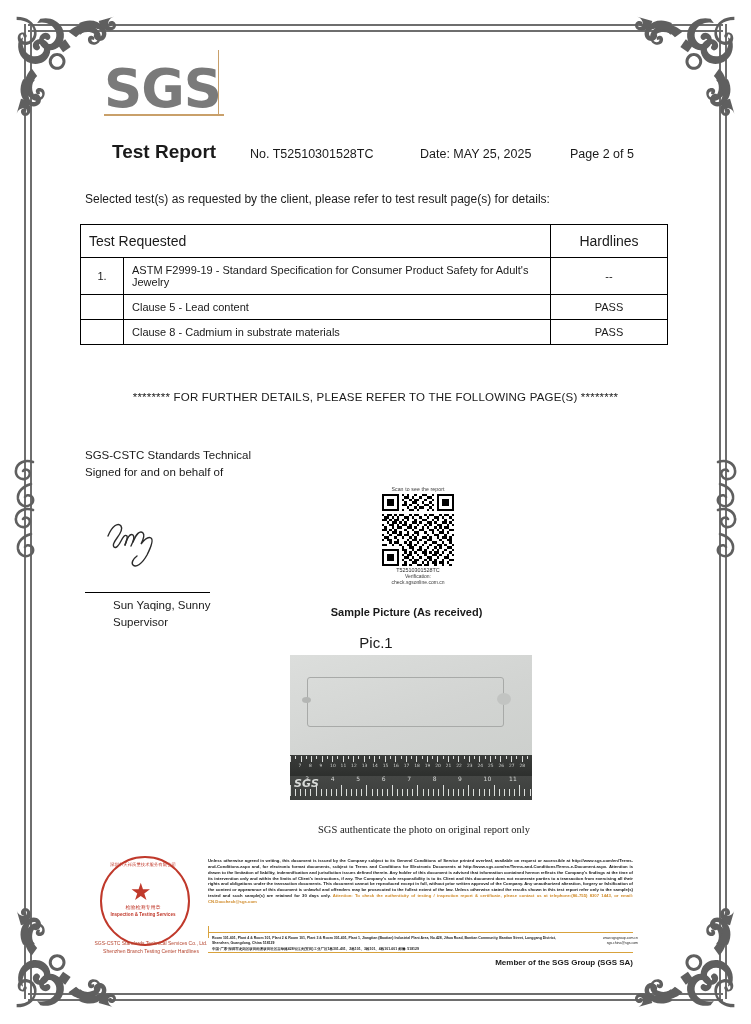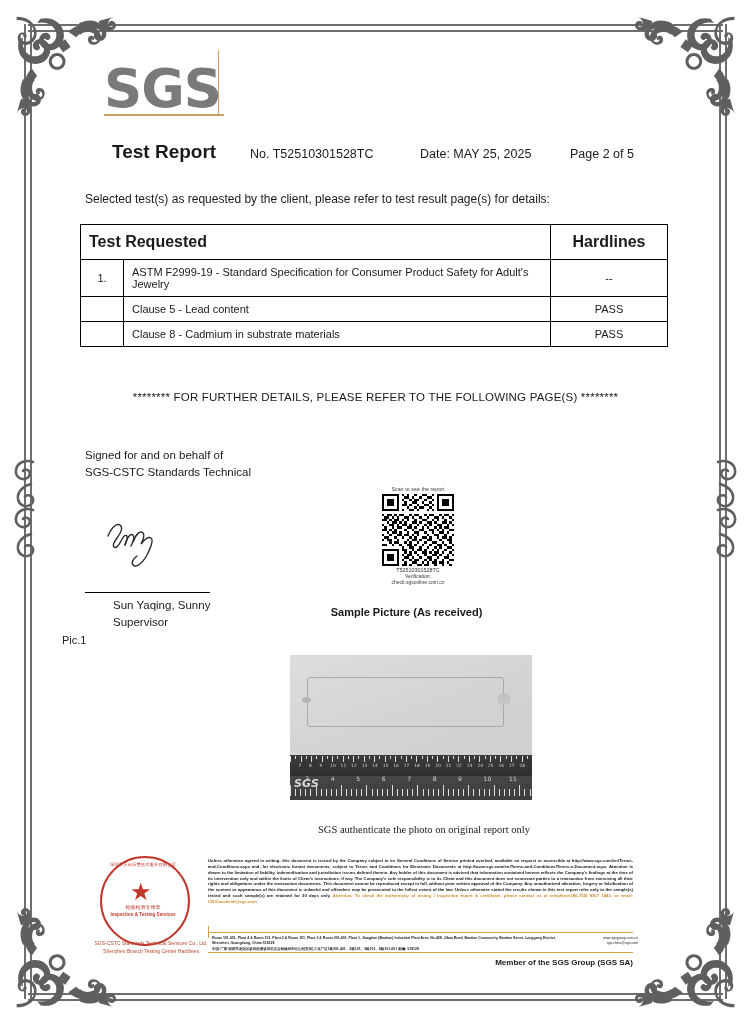--- a/index.html
+++ b/index.html
@@ -110,22 +110,22 @@
     width: 588px;
     border-collapse: collapse;
     font-size: 11px;
   }
   .tbl th, .tbl td {
     border: 1px solid #000;
     padding: 6px 8px;
     vertical-align: middle;
   }
   .tbl th {
-    font-weight: bold;
-    font-size: 16px;
+    font-weight: normal;
+    font-size: 14px;
     padding: 8px;
     margin-left: 44px;
   }
   .th-test { text-align: left; }
   .th-conc { text-align: center; width: 100px; }
   .cell-num {
     width: 26px;
     text-align: center;
     border-right: 1px solid #000;
   }
@@ -203,21 +203,22 @@
     width: 751px;
     text-align: center;
     font-size: 11px;
     font-weight: bold;
   }
   .samp-title-inner { margin-left: 62px; }
   .pic-label {
     position: absolute;
     left: 0; top: 634px;
     width: 690px;
-    font-size: 11px;
+    text-align: center;
+    font-size: 15px;
   }
   .pic-label-inner { margin-left: 62px; }
 
   .photo {
     position: absolute;
     left: 290px; top: 655px;
     width: 242px; height: 145px;
     background: #d6d8d6;
     overflow: hidden;
   }
@@ -538,22 +539,22 @@
       <td class="cell-num no-top"></td>
       <td>Clause 8 - Cadmium in substrate materials</td>
       <td class="cell-conc">PASS</td>
     </tr>
   </tbody>
 </table>
 
 <div class="further">******** FOR FURTHER DETAILS, PLEASE REFER TO THE FOLLOWING PAGE(S) ********</div>
 
 <div class="signed">
+  <div>SGS-CSTC Standards Technical</div>
   <div>Signed for and on behalf of</div>
-  <div>SGS-CSTC Standards Technical</div>
 </div>
 
 <svg class="sig-mark" viewBox="0 0 120 60">
   <g fill="none" stroke="currentColor" stroke-width="1.4" stroke-linecap="round">
     <path d="M8 26c4-10 10-14 13-10 2 3-1 8-4 12-3 4-5 7-3 9 2 2 5-2 7-6 2-4 4-7 6-5 1 2-1 6-2 9"></path>
     <path d="M25 35c2-7 5-12 8-10 2 2 0 7-2 11"></path>
     <path d="M33 32c3-8 7-12 10-9 2 2 0 7-2 11 3-4 7-8 10-6 3 2 0 9-4 17-5 9-11 13-14 10-2-2 0-6 4-9"></path>
   </g>
 </svg>
 

